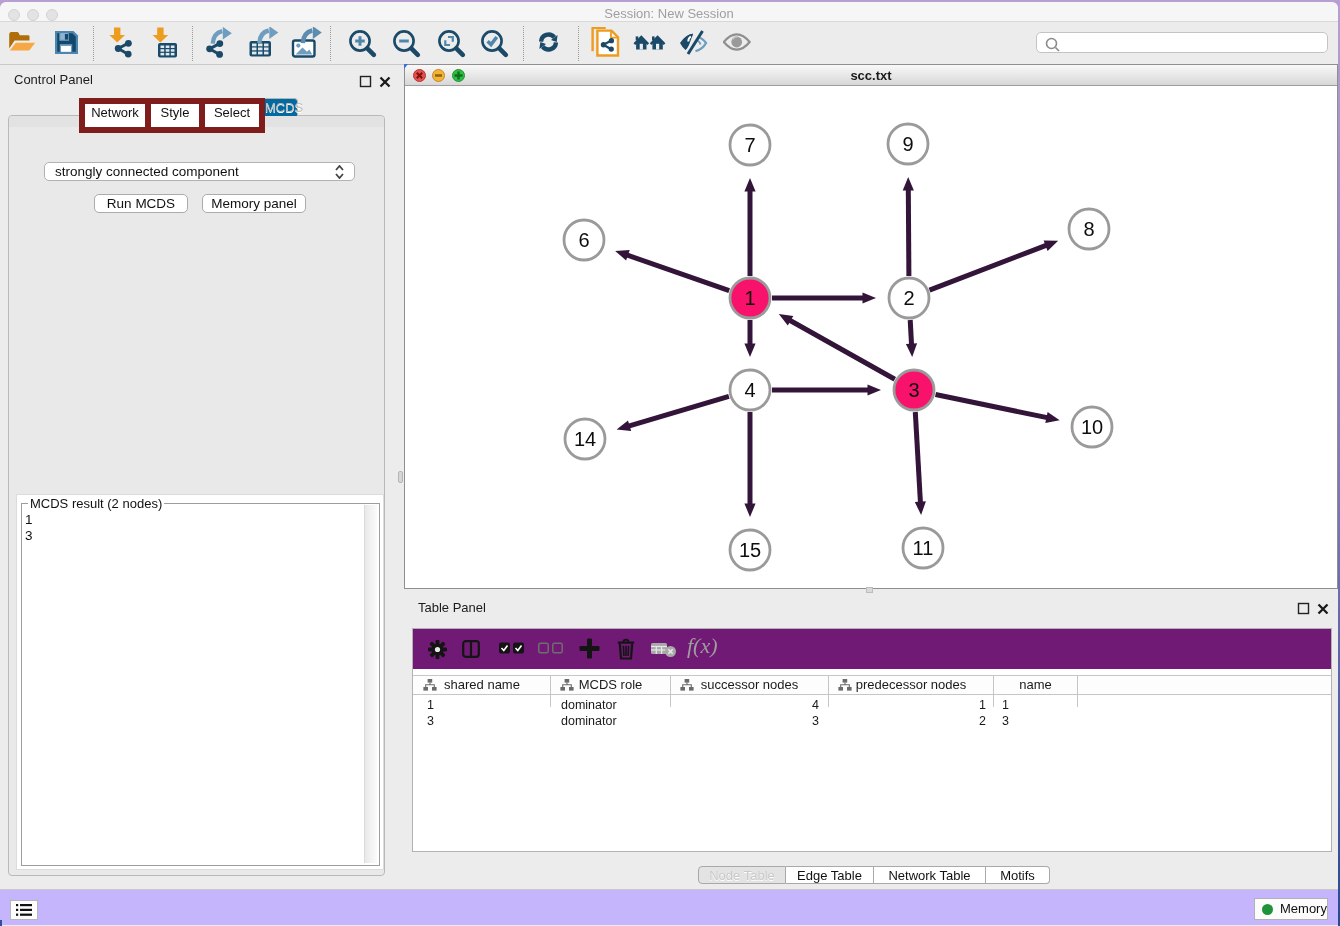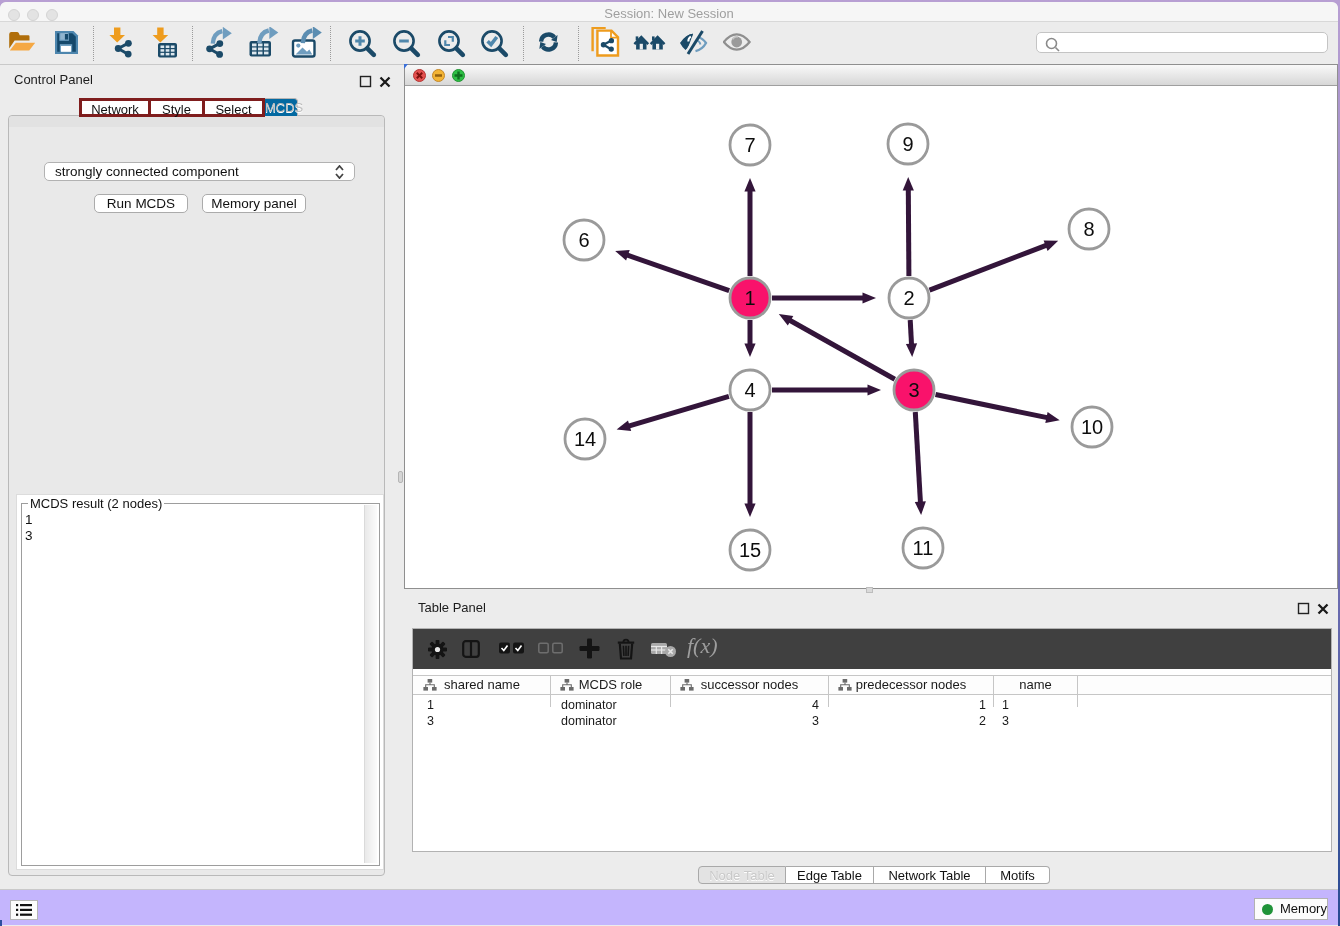--- a/index.html
+++ b/index.html
@@ -10,39 +10,39 @@
 #titlebar { position:absolute; left:0; top:0; width:100%; height:20px; background:#f6f6f6; border-bottom:1px solid #d8d8d8; border-radius:6px 6px 0 0; }
 .tl { position:absolute; top:7px; width:12px; height:12px; border-radius:50%; background:#e3e3e3; border:1px solid #d4d4d4; }
 #wtitle { position:absolute; top:4px; width:100%; text-align:center; font-size:13px; color:#9f9f9f; }
 #toolbar { position:absolute; left:0; top:21px; width:100%; height:42px; background:#ececec; border-bottom:1px solid #c9c9c9; }
 .tsep { position:absolute; top:3px; height:35px; width:0; border-left:1px dotted #9a9a9a; }
 .ticon { position:absolute; top:5px; }
 #searchbox { position:absolute; left:1036px; top:9px; width:292px; height:21px; background:#fff; border:1px solid #c4c4c4; border-radius:5px; }
 
 #cpanel { position:absolute; left:0; top:64px; width:398px; height:822px; }
 #cptitle { position:absolute; left:14px; top:6px; font-size:13px; color:#1c1c1c; }
-.tab { position:absolute; top:32px; height:19px; background:#fff; border:3px solid #7f1d1d; font-size:13px; text-align:center; line-height:17px; color:#111; }
+.tab { position:absolute; top:32px; height:35px; background:#fff; border:6px solid #7f1d1d; font-size:13px; text-align:center; line-height:17px; color:#111; }
 #tabpane { position:absolute; left:8px; top:49px; width:377px; height:761px; border:1px solid #b9b9b9; border-radius:4px; background:#e9e9e9; }
 #mcdstab { position:absolute; left:264px; top:32px; width:34px; height:18px; background:#0369a1; border:1px solid #b5b5b5; border-bottom:none; border-radius:0 4px 0 0; color:#bdbdbd; text-shadow:0 1px 0 #fff; font-size:13px; text-align:center; line-height:17px; }
 #optlabel { position:absolute; left:0; top:71px; width:100%; text-align:center; font-size:13.5px; color:#1a1a1a; }
 #selbox { position:absolute; left:44px; top:96px; width:311px; height:19px; background:#fff; border:1px solid #b2b2b2; border-radius:5px; font-size:13.5px; color:#111; line-height:18px; padding-left:10px; }
 .btn { position:absolute; top:128px; height:19px; background:#fff; border:1px solid #ababab; border-radius:5px; font-size:13.5px; color:#111; text-align:center; line-height:17px; }
 #resultbox { position:absolute; left:16px; top:428px; width:368px; height:376px; background:#fff; border:1px solid #dcdcdc; }
 #fieldset { position:absolute; left:4px; top:8px; width:359px; height:363px; border:1px solid #9d9d9d; }
 #fslegend { position:absolute; left:6px; top:-8px; background:#fff; padding:0 2px; font-size:13px; color:#111; }
 
 #netframe { position:absolute; left:404px; top:62px; width:934px; height:525px; border:1px solid #8f8f8f; background:#fff; }
 #nettitle { position:absolute; left:0; top:0; width:100%; height:21px; background:linear-gradient(#f9f9f9,#d7d7d7); border-bottom:1px solid #9f9f9f; }
 #netname { position:absolute; top:3px; width:100%; text-align:center; font-size:13px; font-weight:bold; color:#1a1a1a; }
 .tlb { position:absolute; top:4px; width:13px; height:13px; border-radius:50%; }
 
 #tpanel { position:absolute; left:404px; top:588px; width:934px; height:297px; }
 #tptitle { position:absolute; left:14px; top:10px; font-size:13px; color:#1c1c1c; }
 #tbox { position:absolute; left:8px; top:38px; width:920px; height:224px; border:1px solid #b2b2b2; background:#fff; }
-#ttoolbar { position:absolute; left:0; top:0; width:100%; height:40px; background:#404040; }
+#ttoolbar { position:absolute; left:0; top:0; width:100%; height:40px; background:#701a75; }
 .th { position:absolute; top:46px; height:32px; border-right:1px solid #c6c6c6; font-size:13px; color:#1a1a1a; text-align:center; line-height:20px; }
 .td { position:absolute; font-size:12.5px; color:#1a1a1a; height:16px; line-height:16px; }
 .btab { position:absolute; top:276px; height:18px; background:#fff; border:1px solid #a9a9a9; font-size:13px; color:#111; text-align:center; line-height:17px; }
 
 #statusbar { position:absolute; left:0; top:887px; width:100%; height:36px; background:#c4b5fd; border-top:1px solid #c9c9c9; }
 </style>
 </head>
 <body>
 <div id="win">
   <div id="titlebar">
@@ -230,20 +230,21 @@
     <div id="resultbox">
       <div id="fieldset">
           <div id="fslegend">MCDS result (2 nodes)</div>
         </div>
       <div class="abs" style="left:8px;top:17px;font-size:13.5px;color:#111;line-height:16px;">1<br>3</div>
       <div class="abs" style="left:347px;top:10px;width:13px;height:358px;background:linear-gradient(90deg,#e9e9e9,#fbfbfb);border-left:1px solid #dadada;"></div>
     </div>
   </div>
   <div id="netframe">
     <div id="nettitle">
+      <div id="netname">scc.txt</div>
       <div class="tlb" style="left:8px;background:#e4504e;border:1px solid #b43634;">
           <svg style="position:absolute;left:0;top:0" width="11" height="11" viewBox="0 0 11 11">
             <path d="M2.8 2.8 L8.2 8.2 M8.2 2.8 L2.8 8.2" stroke="#7e100d" stroke-width="2"></path>
           </svg>
         </div>
       <div class="tlb" style="left:27px;background:#f3b434;border:1px solid #c4882a;">
           <svg style="position:absolute;left:0;top:0" width="11" height="11" viewBox="0 0 11 11">
             <line x1="2" y1="5.5" x2="9" y2="5.5" stroke="#93610e" stroke-width="2.4"></line>
           </svg>
         </div>

